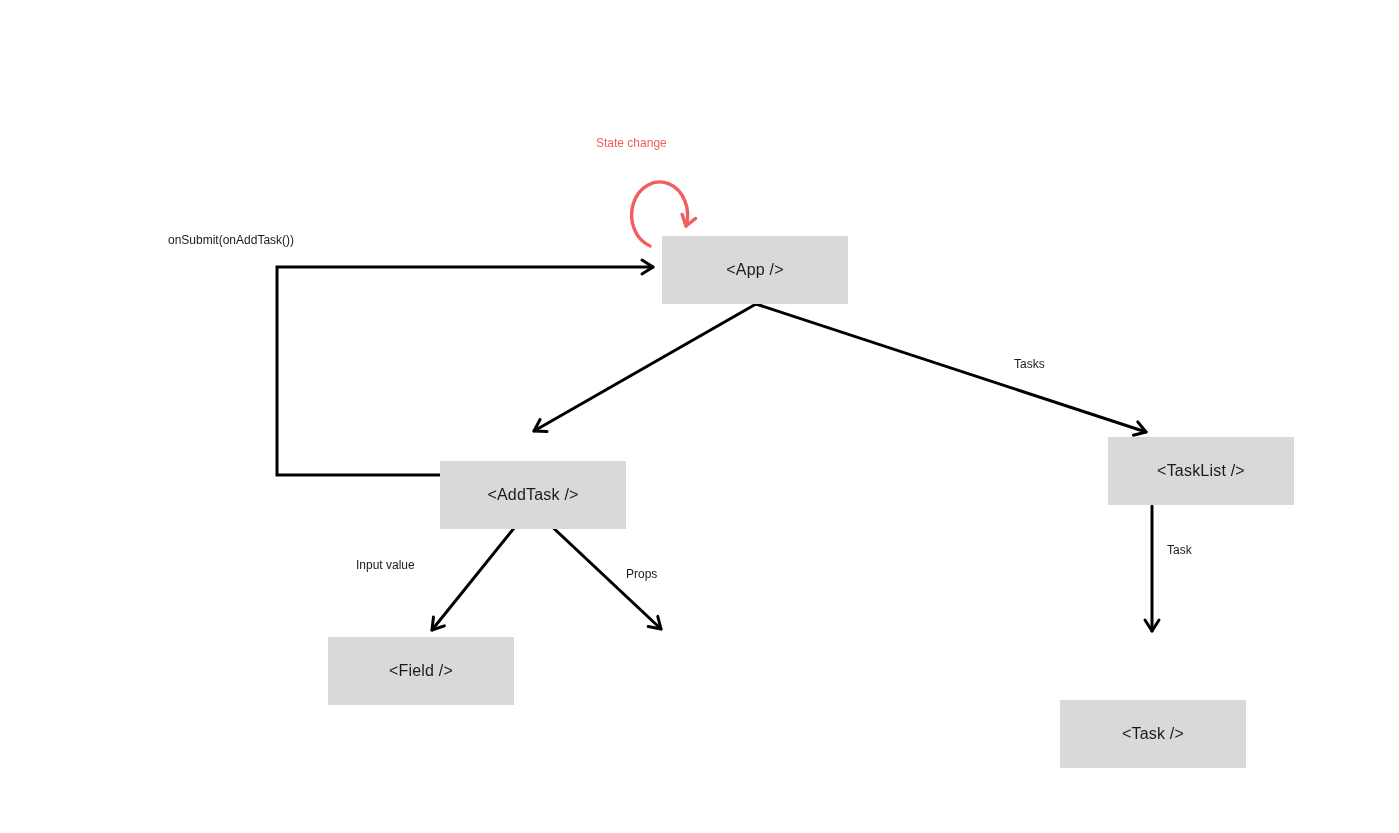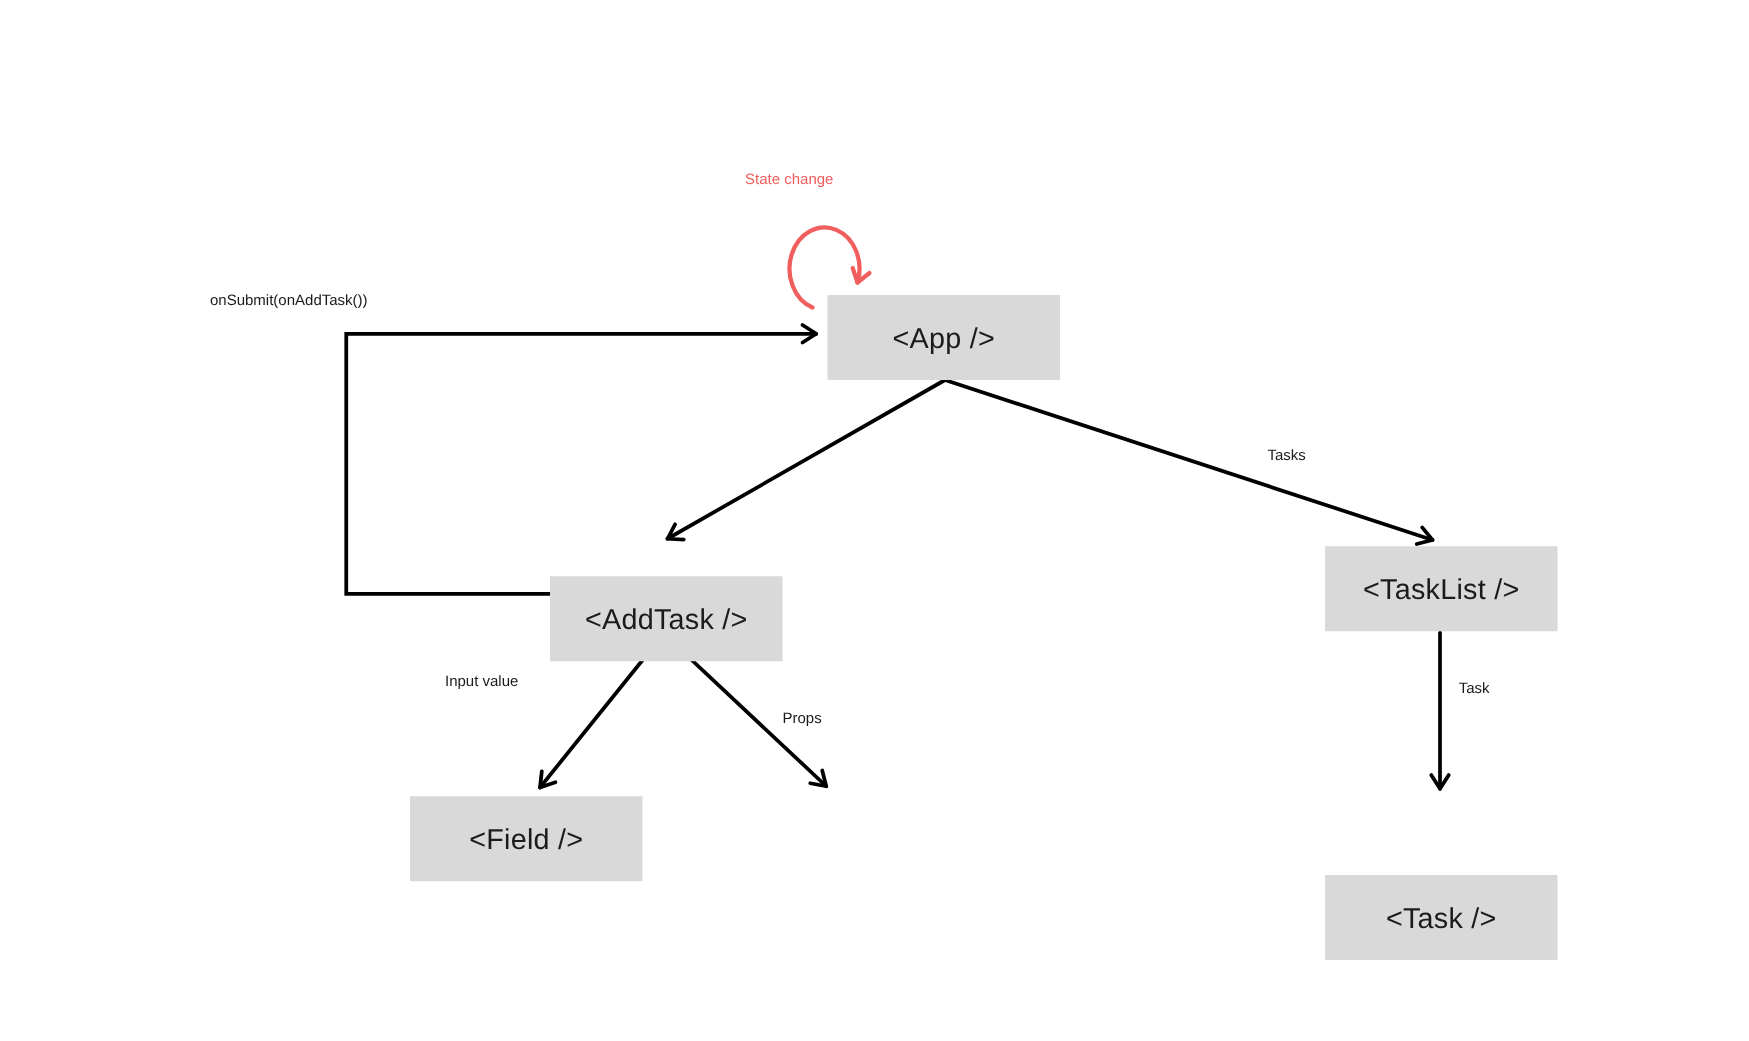--- a/index.html
+++ b/index.html
@@ -23,42 +23,42 @@
     height: 833px;
   }
   .node {
     position: absolute;
     width: 186px;
     height: 68px;
     background: #d9d9d9;
     display: flex;
     align-items: center;
     justify-content: center;
-    font-size: 23px;
+    font-size: 16px;
     color: #1b1b1b;
     letter-spacing: 0.2px;
     white-space: nowrap;
   }
   .node-app      { left: 662px;  top: 236px; }
   .node-addtask  { left: 440px;  top: 438px; margin-top: 23px; }
-  .node-tasklist { left: 1060px; top: 437px; }
+  .node-tasklist { left: 1108px; top: 437px; }
   .node-field    { left: 328px;  top: 637px; }
   .node-button   { left: 552px;  top: 637px; }
   .node-task     { left: 1060px; top: 660px; margin-top: 40px; }
   .edge-label {
     position: absolute;
     font-size: 12px;
     color: #1b1b1b;
     white-space: nowrap;
   }
   .lbl-state-change { left: 596px;  top: 136px; color: #f15e5e; }
   .lbl-onsubmit     { left: 168px;  top: 233px; }
   .lbl-tasks        { left: 1014px; top: 357px; }
   .lbl-task         { left: 1167px; top: 543px; }
-  .lbl-input-value  { left: 356px;  top: 538px; }
+  .lbl-input-value  { left: 356px;  top: 558px; }
   .lbl-props        { left: 626px;  top: 567px; }
 </style>
 </head>
 <body>
 
 <div class="canvas">
 
   <svg class="edges-svg" viewBox="0 0 1399 833" xmlns="http://www.w3.org/2000/svg">
     <defs>
       <marker id="chev-black" viewBox="0 0 20 20" refX="16" refY="10" markerWidth="20" markerHeight="20" markerUnits="userSpaceOnUse" orient="auto">

